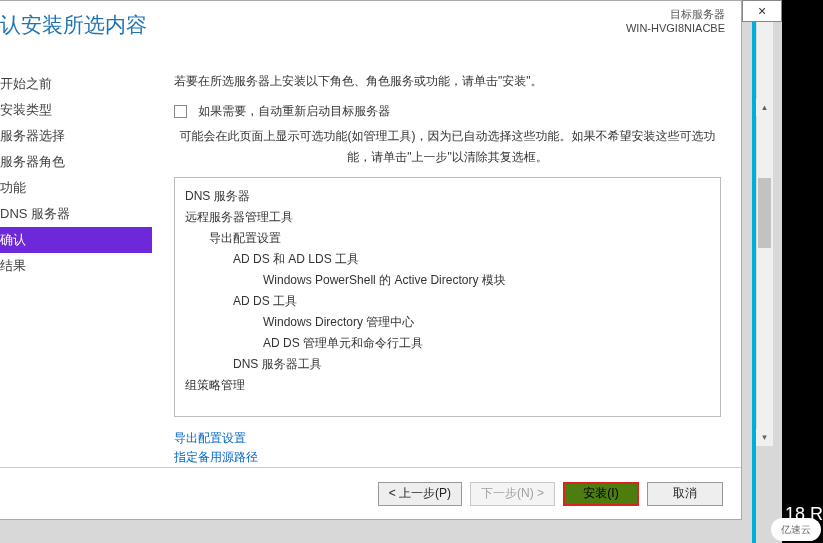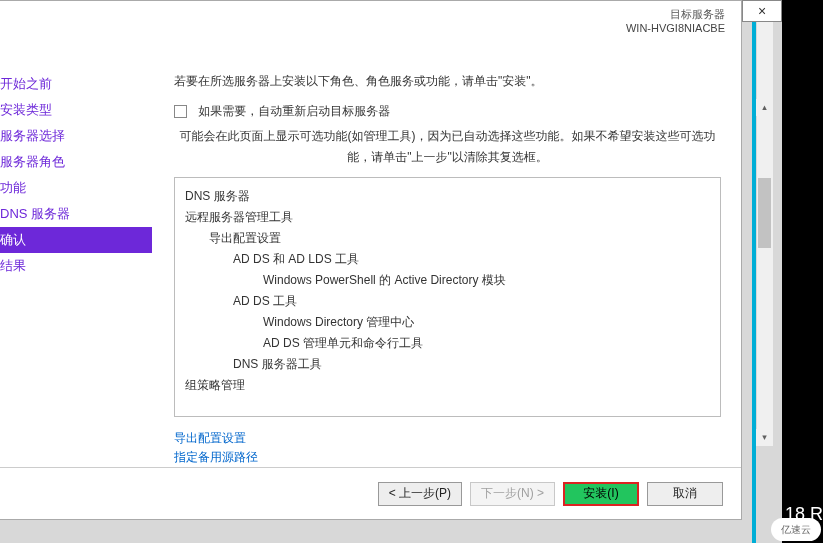--- a/index.html
+++ b/index.html
@@ -58,21 +58,21 @@
   .header-right .srv { color:#444; }
 
   .body { display:flex; height:410px; }
   .sidebar {
     width: 152px;
     padding-top: 10px;
     font-size: 13px;
   }
   .side-item {
     padding: 4px 0 4px 0;
-    color: #6d28d9;
+    color: #404040;
     cursor: pointer;
   }
   .side-item.sel {
     background: #6d28d9;
     color: #fff;
     padding-left: 0;
   }
   .main {
     flex: 1;
     padding: 10px 20px 0 22px;
@@ -119,40 +119,41 @@
     min-width: 76px;
     height: 24px;
     border: 1px solid #999;
     background: #eee;
     font-size: 12px;
     color:#222;
     cursor: pointer;
     padding: 0 10px;
   }
   .btn.dis { color:#a0a0a0; border-color:#c8c8c8; background:#f4f4f4; cursor:default; }
-  .btn.primary { border: 2px solid #d22; background:#22c55e; color:#000; }
+  .btn.primary { border: 2px solid #d22; background:#4d7c0f; color:#000; }
 </style>
 </head>
 <body>
 
 <div class="bg-gray"></div>
 <div class="thin-blue"></div>
 <div class="scroll-track"></div>
 <div class="scroll-up">▴</div>
 <div class="scroll-thumb"></div>
 <div class="scroll-down">▾</div>
 
 <div class="bg-os-label">18 R</div>
 <div class="cloud-logo">亿速云</div>
 
 <div class="close-btn">×</div>
 
 <div class="wizard">
 
   <div class="header">
+    <div class="header-title">认安装所选内容</div>
     <div class="header-right">
       <div>目标服务器</div>
       <div class="srv">WIN-HVGI8NIACBE</div>
     </div>
   </div>
 
   <div class="body">
 
     <div class="sidebar">
       <div class="side-item">开始之前</div>

